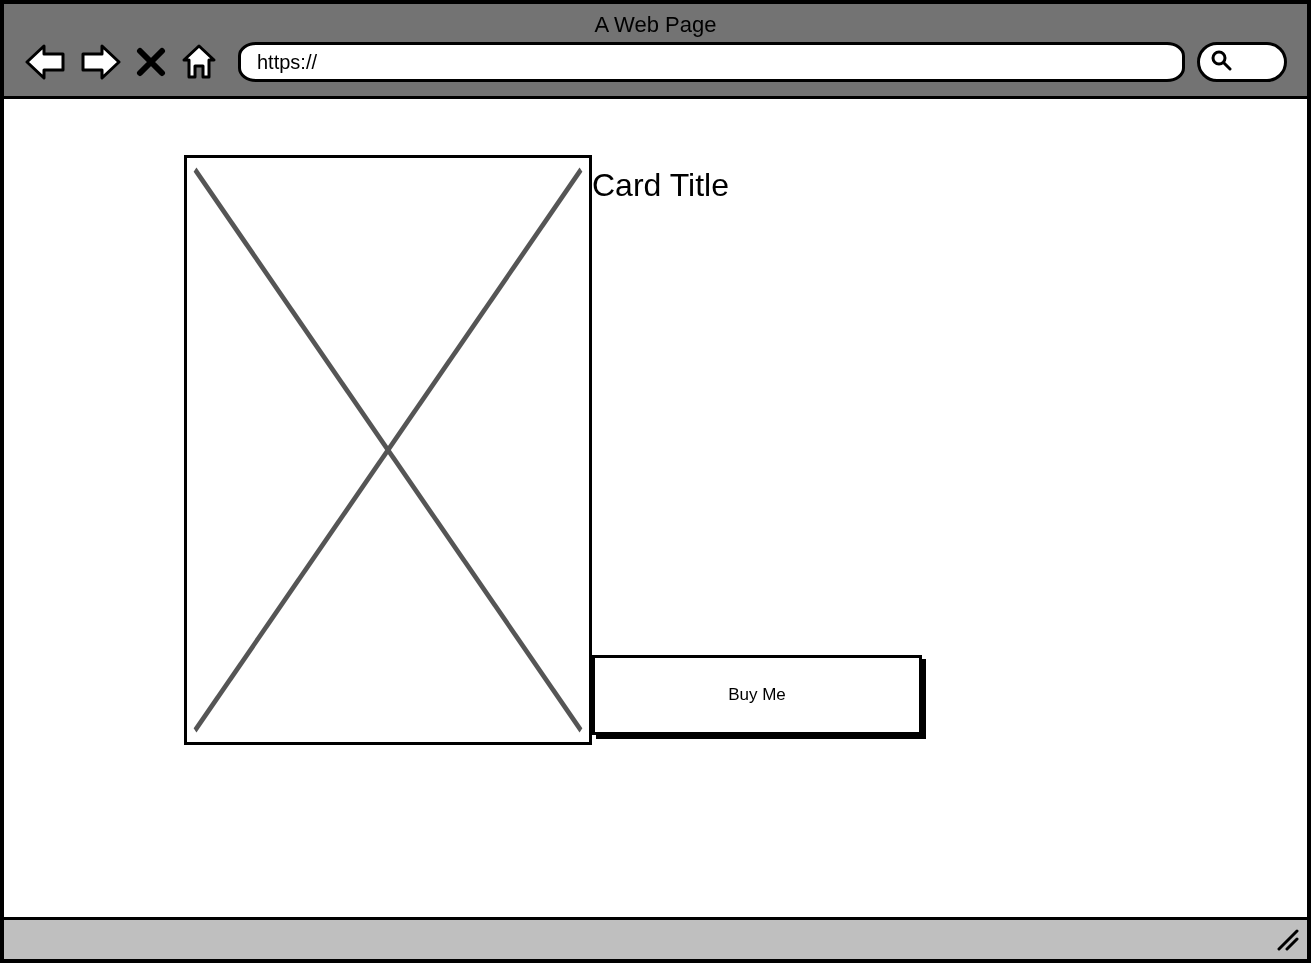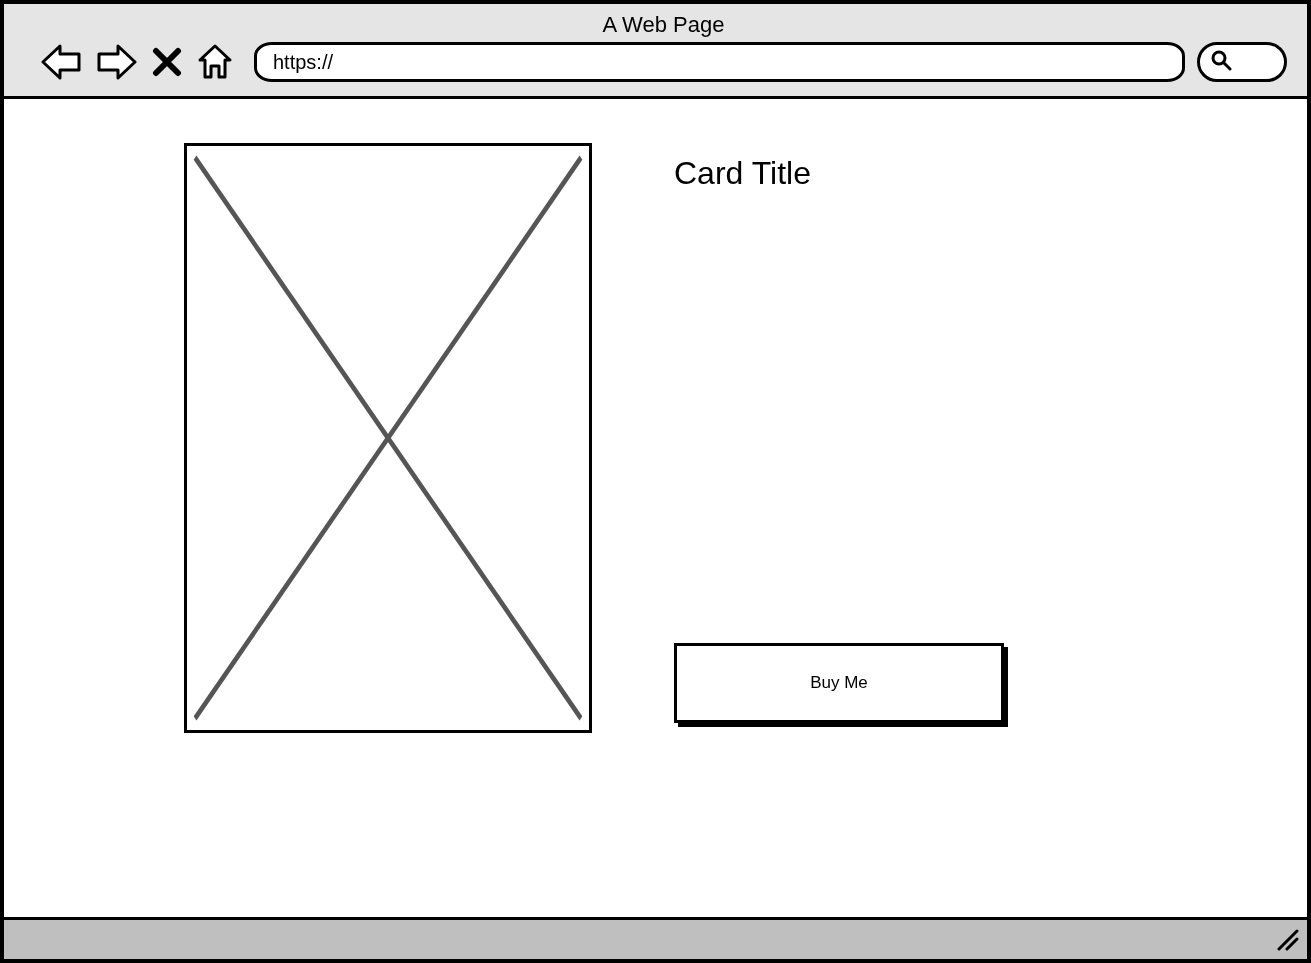--- a/index.html
+++ b/index.html
@@ -16,23 +16,23 @@
     }
     .browser-frame {
       width: 100%;
       height: 100%;
       border: 4px solid #000;
       display: flex;
       flex-direction: column;
       background: #fff;
     }
     .browser-chrome {
-      background: #e5e5e5;
+      background: #737373;
       border-bottom: 3px solid #000;
-      padding: 8px 20px 14px 36px;
+      padding: 8px 20px 14px 20px;
     }
     .chrome-title {
       text-align: center;
       font-size: 22px;
       padding-bottom: 4px;
     }
     .chrome-toolbar {
       display: flex;
       align-items: center;
       gap: 12px;
@@ -76,23 +76,22 @@
       padding-left: 10px;
     }
     .content-area {
       flex: 1;
       position: relative;
       background: #fff;
     }
     .card {
       position: absolute;
       left: 180px;
-      top: 44px;
-      display: flex;
-      gap: 82px;
+      top: 56px;
+      display: flex;
     }
     .placeholder-image {
       width: 408px;
       height: 590px;
       border: 3px solid #000;
       position: relative;
     }
     .placeholder-image svg {
       position: absolute;
       inset: 0;

